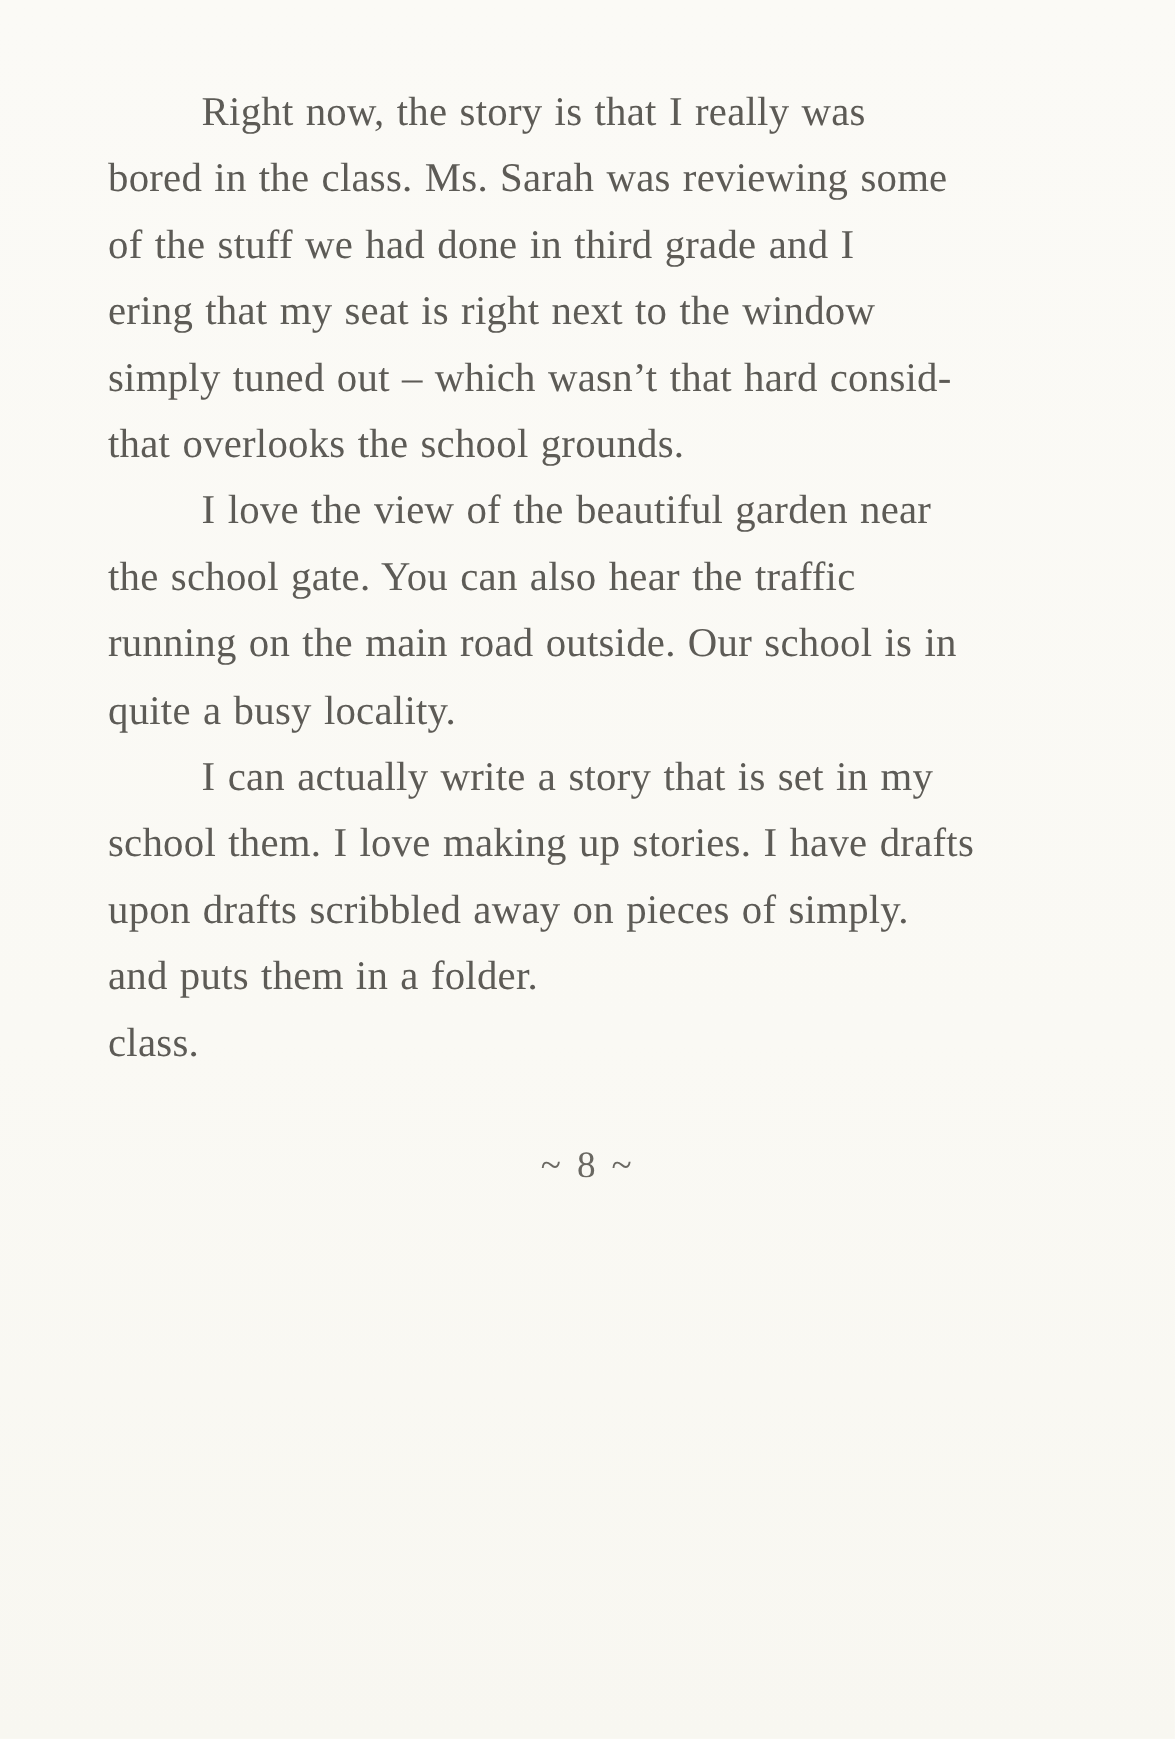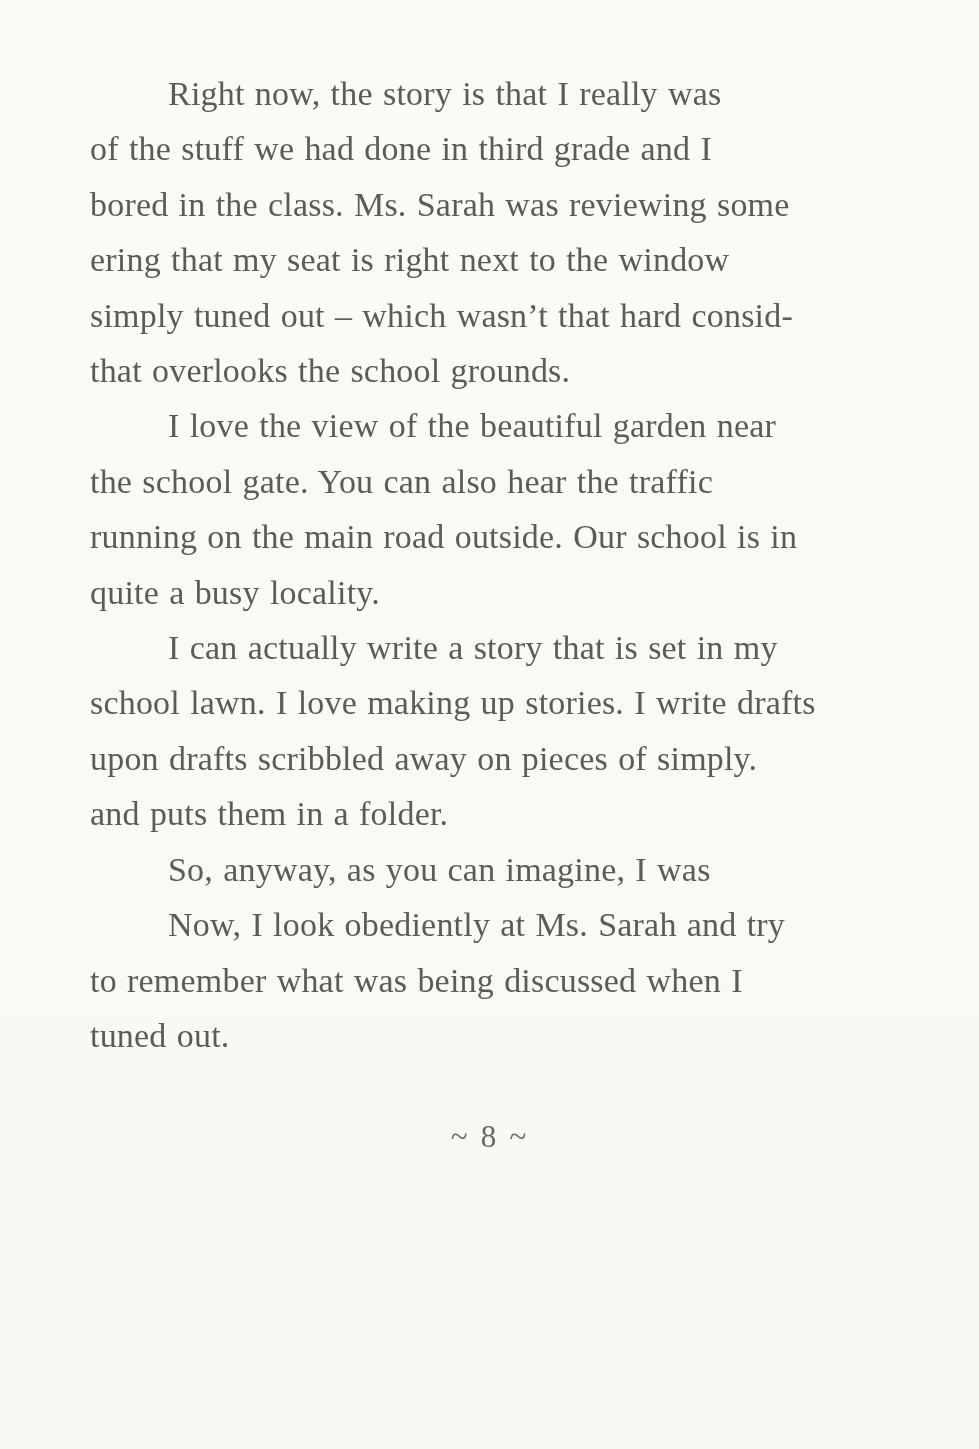--- a/index.html
+++ b/index.html
@@ -49,47 +49,42 @@
   }
 </style>
 </head>
 <body style="background: rgb(250, 249, 244);">
 
 <div class="page">
   <div class="text-block" style="color: rgb(93, 91, 86);">
 
     <p class="para">
       <span class="line first">Right now, the story is that I really was</span>
+      <span class="line">bored in the class. Ms. Sarah was reviewing some</span>
       <span class="line">of the stuff we had done in third grade and I</span>
-      <span class="line">bored in the class. Ms. Sarah was reviewing some</span>
       <span class="line">ering that my seat is right next to the window</span>
       <span class="line">simply tuned out – which wasn’t that hard consid-</span>
       <span class="line">that overlooks the school grounds.</span>
     </p>
 
     <p class="para">
       <span class="line first">I love the view of the beautiful garden near</span>
       <span class="line">the school gate. You can also hear the traffic</span>
       <span class="line">running on the main road outside. Our school is in</span>
       <span class="line">quite a busy locality.</span>
     </p>
 
     <p class="para">
       <span class="line first">I can actually write a story that is set in my</span>
-      <span class="line">school lawn. I love making up stories. I write drafts</span>
+      <span class="line">school them. I love making up stories. I have drafts</span>
       <span class="line">upon drafts scribbled away on pieces of simply.</span>
       <span class="line">and puts them in a folder.</span>
     </p>
 
     <p class="para">
-      <span class="line first">So, anyway, as you can imagine, I was</span>
+      <span class="line">class.</span>
     </p>
 
-    <p class="para">
-      <span class="line first">Now, I look obediently at Ms. Sarah and try</span>
-      <span class="line">to remember what was being discussed when I</span>
-      <span class="line">tuned out.</span>
-    </p>
 
     <div class="page-number">~ 8 ~</div>
 
   </div>
 </div>
 
 </body></html>

